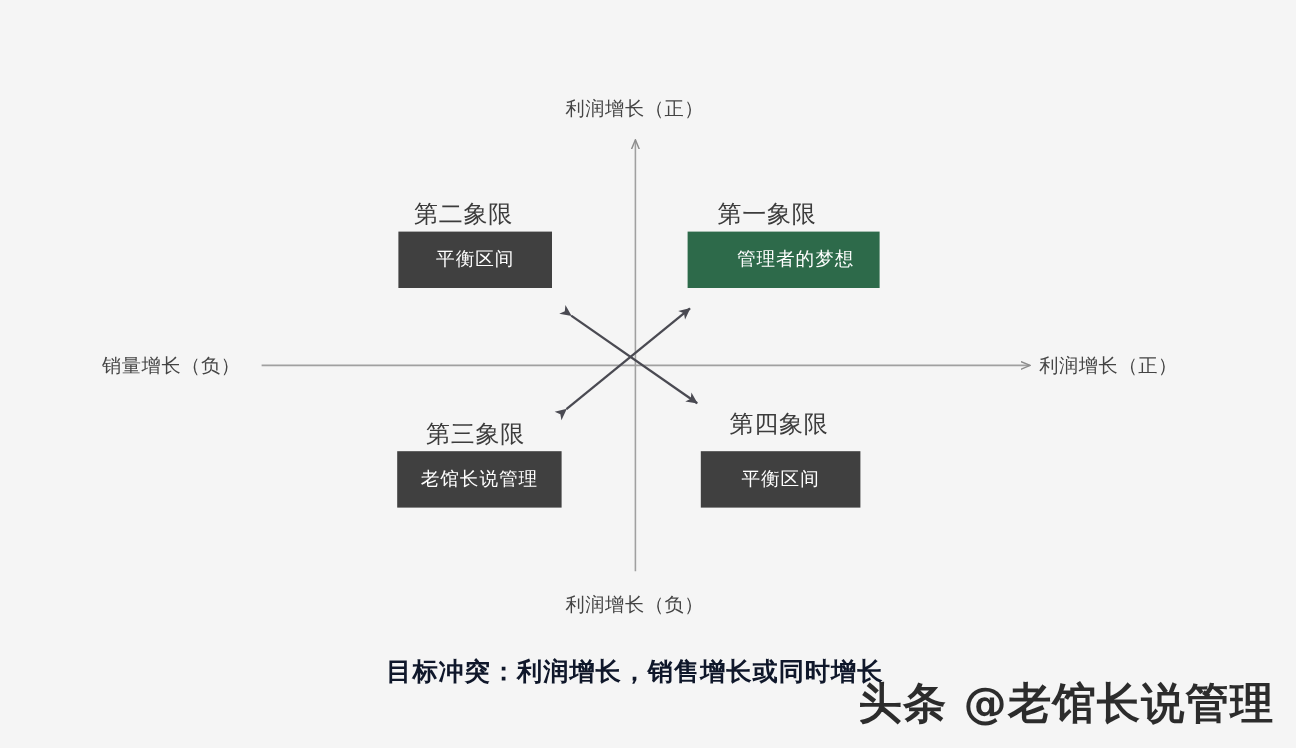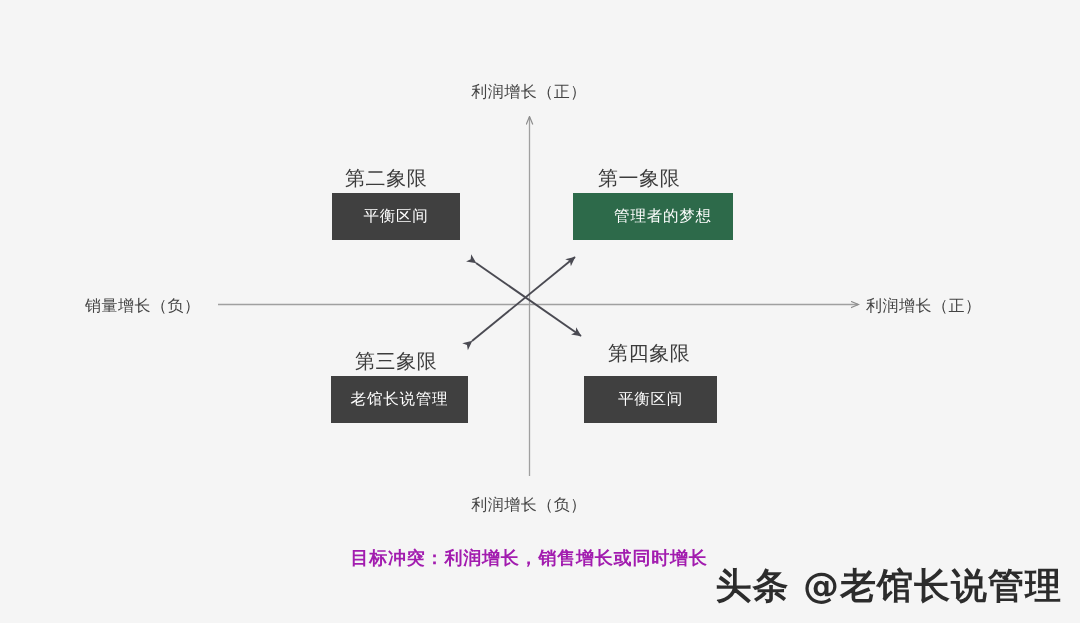--- a/index.html
+++ b/index.html
@@ -93,23 +93,23 @@
   
   #q4-title { left: 608px; top: 340px; }
   #q4-chip  { left: 584px; top: 376px; width: 133px; }
 
   #caption {
     position: absolute;
     left: 0;
     top: 546px;
     width: 1058px;
     text-align: center;
-    font-size: 18px;
+    font-size: 21px;
     font-weight: bold;
-    color: #a21caf;
+    color: #0f172a;
     letter-spacing: 0.8px;
   }
   #watermark {
     position: absolute;
     right: 18px;
     bottom: 12px;
     font-size: 36px;
     font-weight: bold;
     color: #1c1c1c;
     letter-spacing: 1px;

